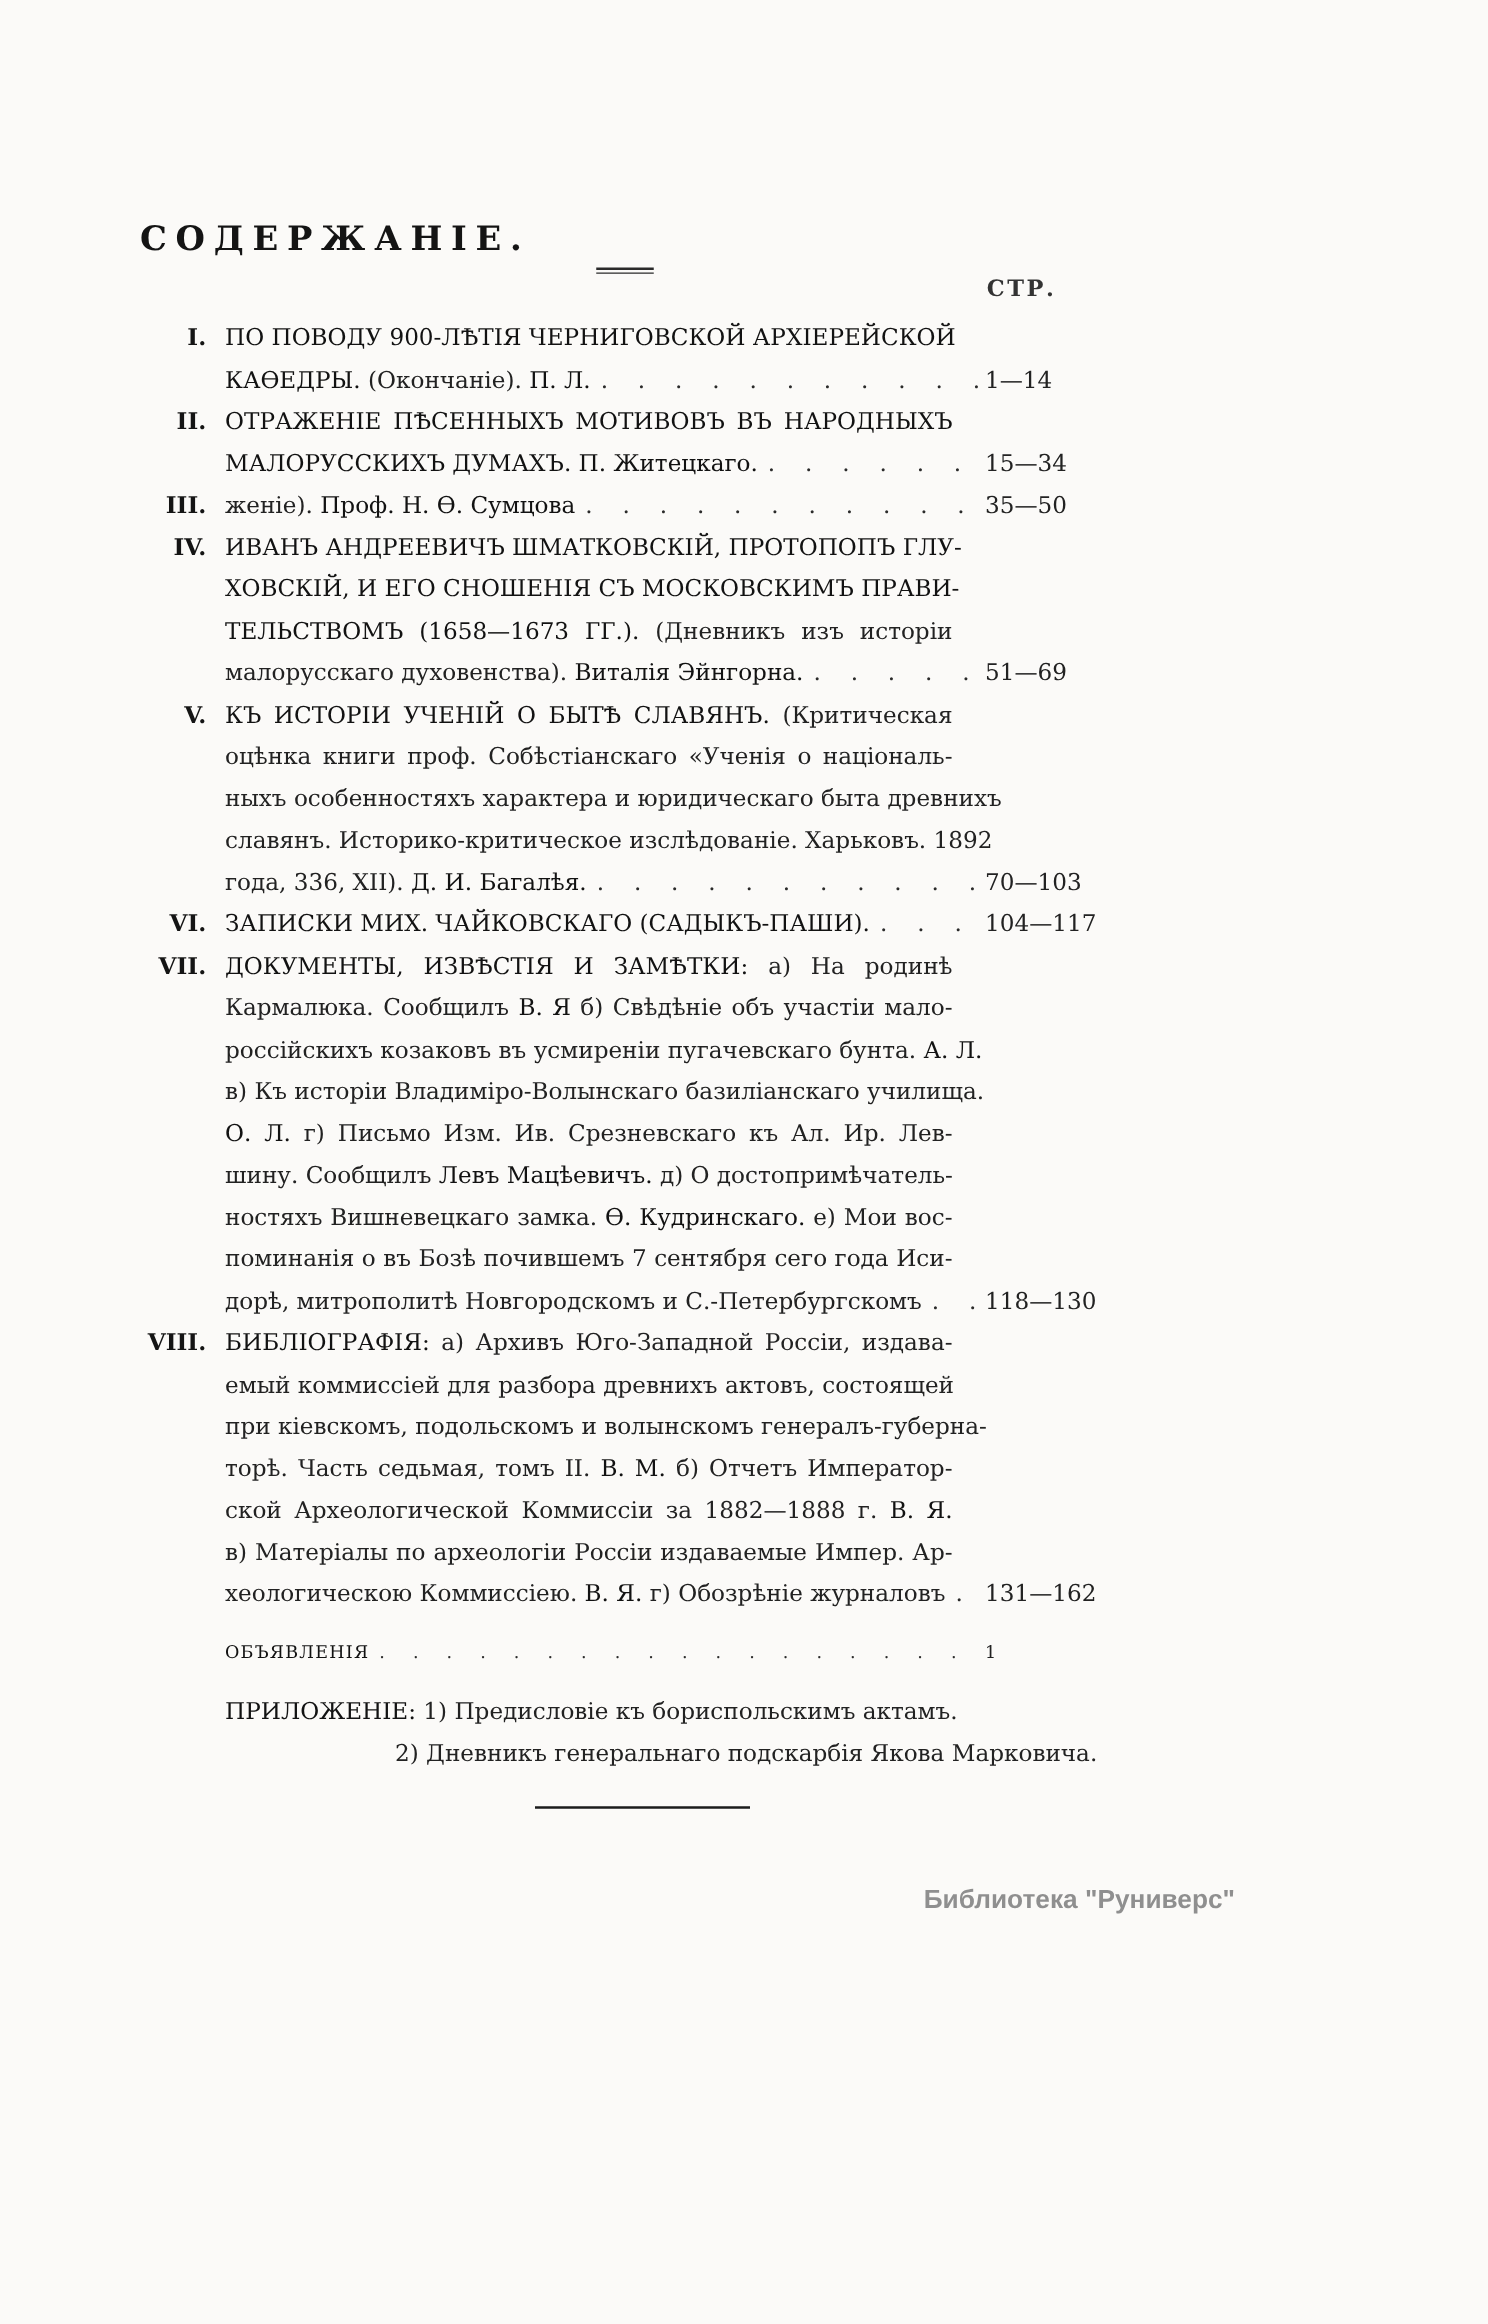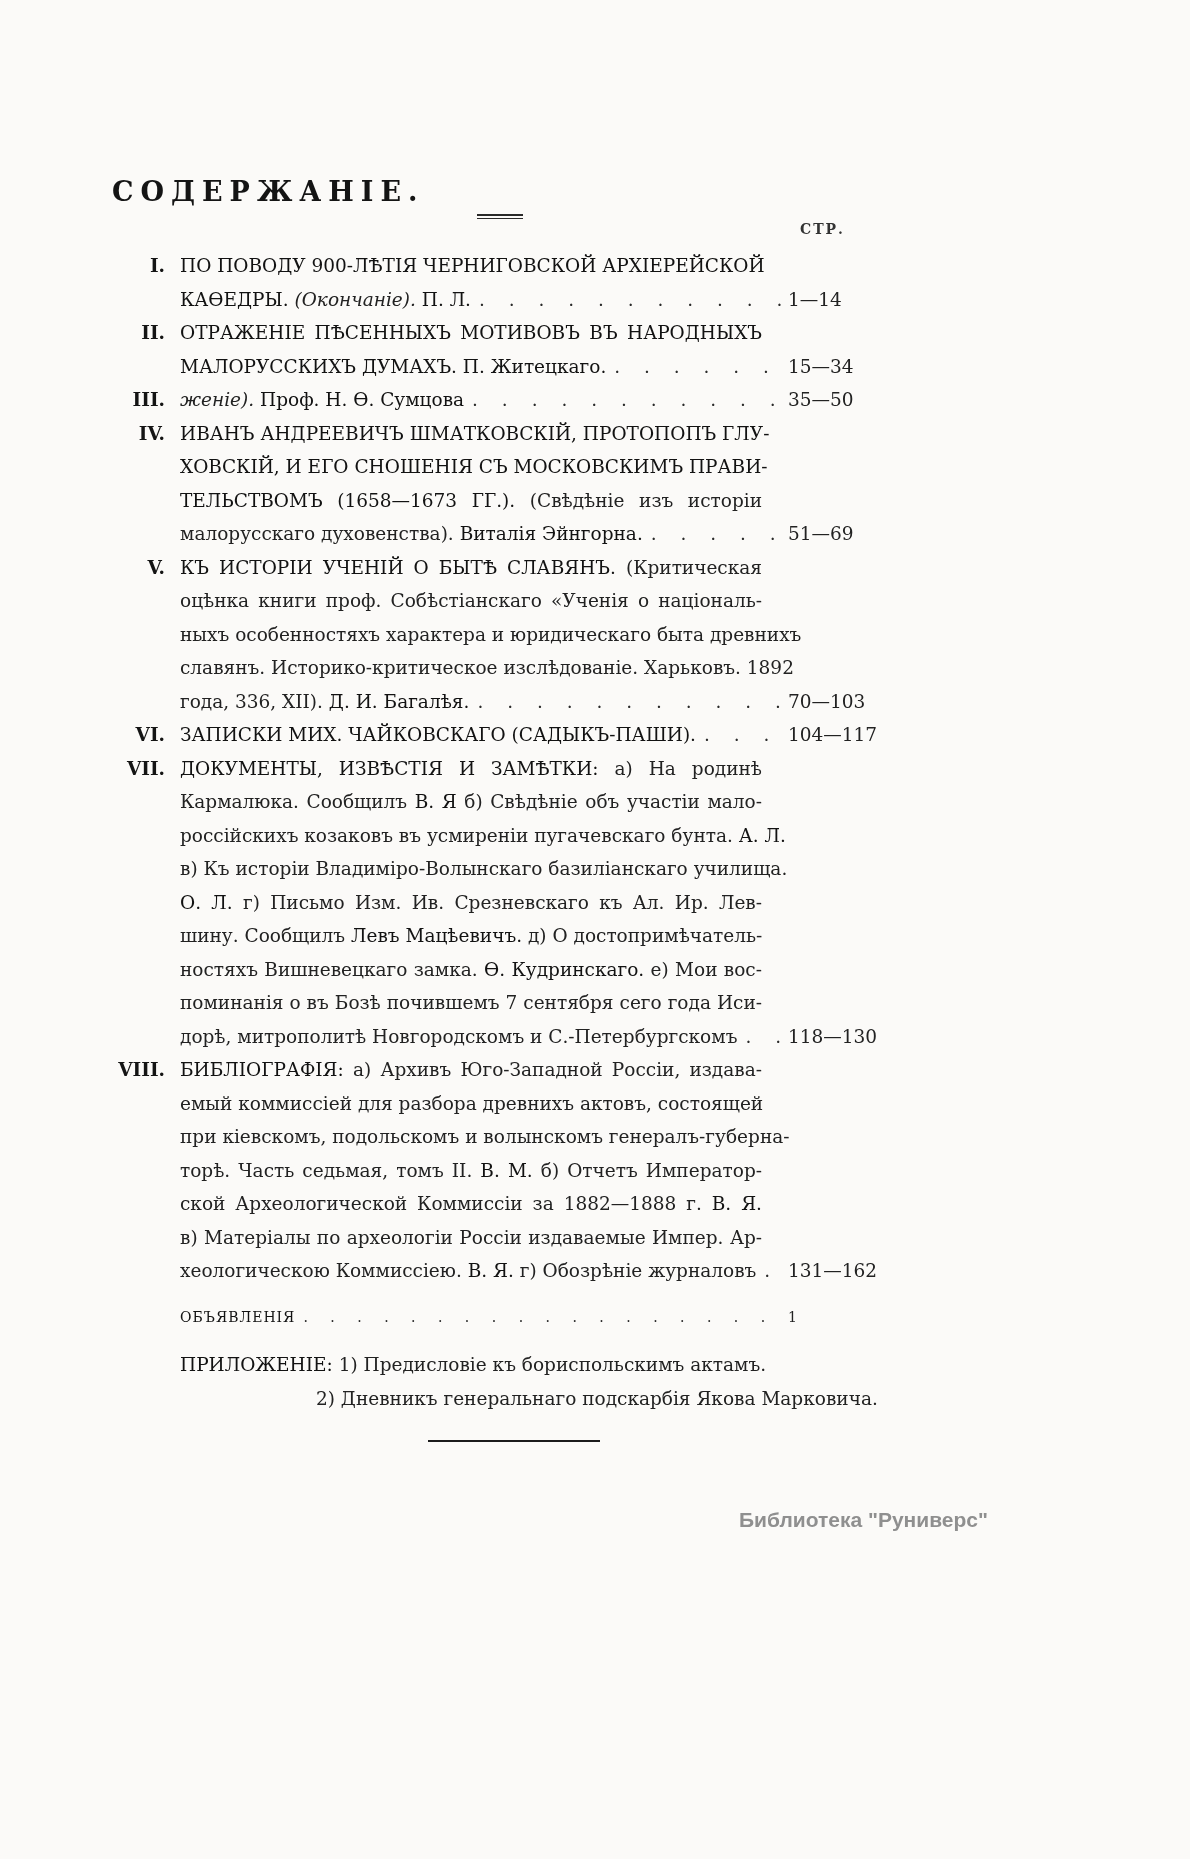--- a/index.html
+++ b/index.html
@@ -13,40 +13,40 @@
   .title{
     text-align:left;font-size:27px;font-weight:bold;letter-spacing:7px;
     color:#141414;line-height:32px;
   }
   .title-rule{
     width:46px;height:2px;margin:6px auto 0;
     border-top:2px solid #2a2a2a;border-bottom:1px solid #2a2a2a;
   }
   .col-header{
     text-align:right;padding-right:43px;margin-top:2px;
-    font-size:14px;font-weight:bold;letter-spacing:2px;color:#333;
+    font-size:18px;font-weight:bold;letter-spacing:2px;color:#333;
   }
   .toc{margin-top:12px;}
   .entry{display:flex;}
   .num{
     width:68px;padding-right:15px;box-sizing:border-box;flex:none;
     text-align:right;font-weight:bold;font-size:18.5px;line-height:33.5px;color:#141414;
   }
   .ebody{flex:1;min-width:0;}
   .line{font-size:18.5px;line-height:33.5px;white-space:nowrap;overflow:hidden;}
   .line.fill{padding-right:126px;text-align:justify;text-align-last:justify;}
   .line.last{display:flex;}
   .line.last .segs{white-space:nowrap;flex:none;}
   .leader{
     flex:1;min-width:0;overflow:hidden;white-space:nowrap;
     letter-spacing:9px;padding-left:8px;color:#2a2a2a;
   }
   .pages{width:100px;flex:none;padding-left:4px;}
   .bd{font-weight:normal;color:#121212;}
-  .it{font-style:italic;}
+  .it{}
   .announce{
     display:flex;margin-left:68px;margin-top:13px;
     font-size:14px;line-height:33.5px;
   }
   .announce .bd{letter-spacing:1px;}
   .appendix{margin-left:68px;margin-top:14px;font-size:18.5px;line-height:34px;}
   .appendix .l2{margin-left:136px;}
   .end-rule{
     width:172px;margin-left:316px;margin-top:24px;
     border-top:2px solid #1c1c1c;height:0;
@@ -96,21 +96,21 @@
             <span class="leader">. . . . . . . . . . . . . . . . . . . . . . . . . . . . . .</span>
             <span class="pages">35—50</span>
           </div>
         </div>
       </div>
       <div class="entry">
         <div class="num">IV.</div>
         <div class="ebody">
           <div class="line fill"><span class="bd">ИВАНЪ АНДРЕЕВИЧЪ ШМАТКОВСКІЙ, ПРОТОПОПЪ ГЛУ-</span></div>
           <div class="line fill"><span class="bd">ХОВСКІЙ, И ЕГО СНОШЕНІЯ СЪ МОСКОВСКИМЪ ПРАВИ-</span></div>
-          <div class="line fill"><span class="bd">ТЕЛЬСТВОМЪ (1658—1673 ГГ.). </span><span>(Свѣдѣніе изъ исторіи</span></div>
+          <div class="line fill"><span class="bd">ТЕЛЬСТВОМЪ (1658—1673 ГГ.). </span><span>(Дневникъ изъ исторіи</span></div>
           <div class="line last">
             <span class="segs"><span>малорусскаго духовенства). </span><span class="bd">Виталія Эйнгорна.</span></span>
             <span class="leader">. . . . . . . . . . . . . . . . . . . . . . . . . . . . . .</span>
             <span class="pages">51—69</span>
           </div>
         </div>
       </div>
       <div class="entry">
         <div class="num">V.</div>
         <div class="ebody">

